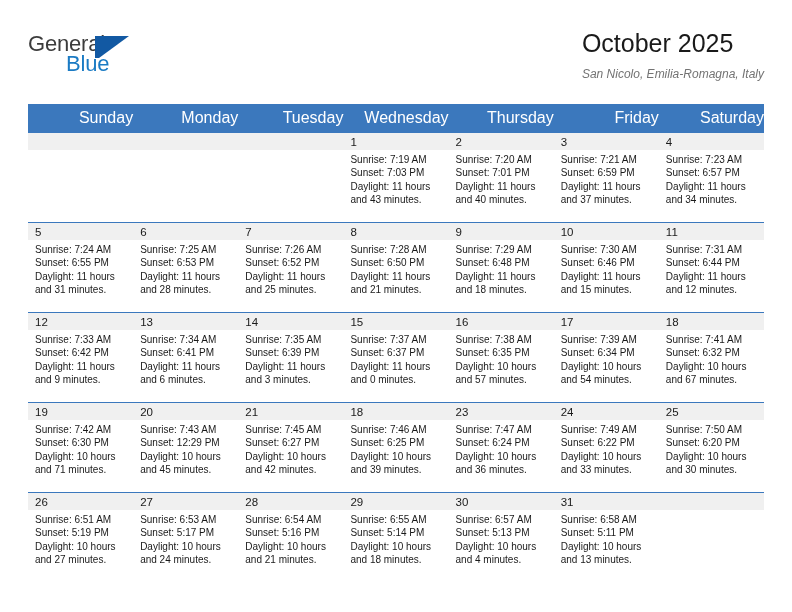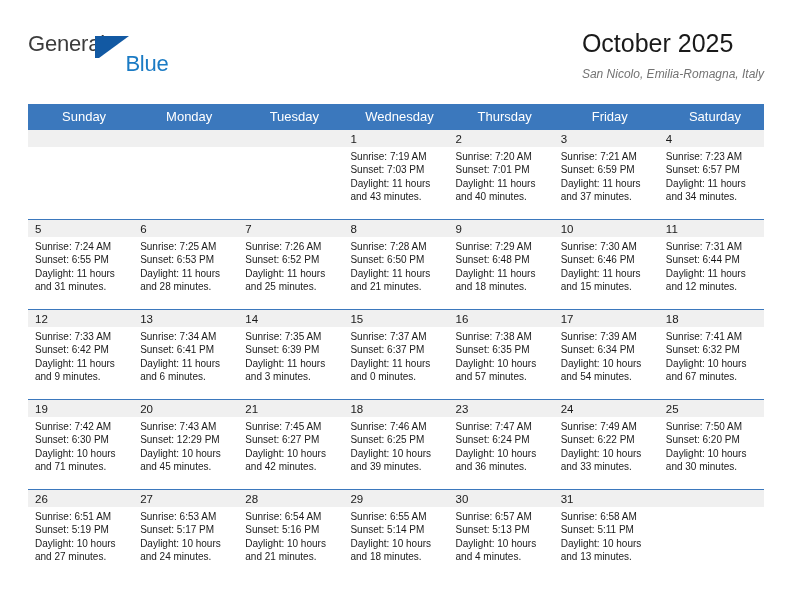--- a/index.html
+++ b/index.html
@@ -44,21 +44,20 @@
     display: inline-block;
   }
   .brand-word2 {
     font-size: 22px;
     color: #1b7bc4;
     letter-spacing: -0.2px;
     line-height: 22px;
     display: block;
     margin-left: 38px;
     margin-top: -2px;
-    text-align: center;
   }
   .brand-mark {
     position: absolute;
     left: 67px;
     top: 8px;
     width: 34px;
     height: 22px;
   }
   .brand-mark .bar {
     position: absolute;
@@ -100,23 +99,23 @@
   
   .calendar {
     width: 736px;
     margin-top: 8px;
     border-collapse: collapse;
     table-layout: fixed;
   }
   .calendar th {
     background: #3b78bd;
     color: #ffffff;
-    font-size: 13px;
+    font-size: 16px;
     font-weight: normal;
-    text-align: center;
+    text-align: right;
     padding: 5px 0 5px 7px;
     height: 22px;
     border: none;
   }
   .calendar td {
     width: 105.14px;
     height: 90px;
     vertical-align: top;
     padding: 0;
     border: none;

